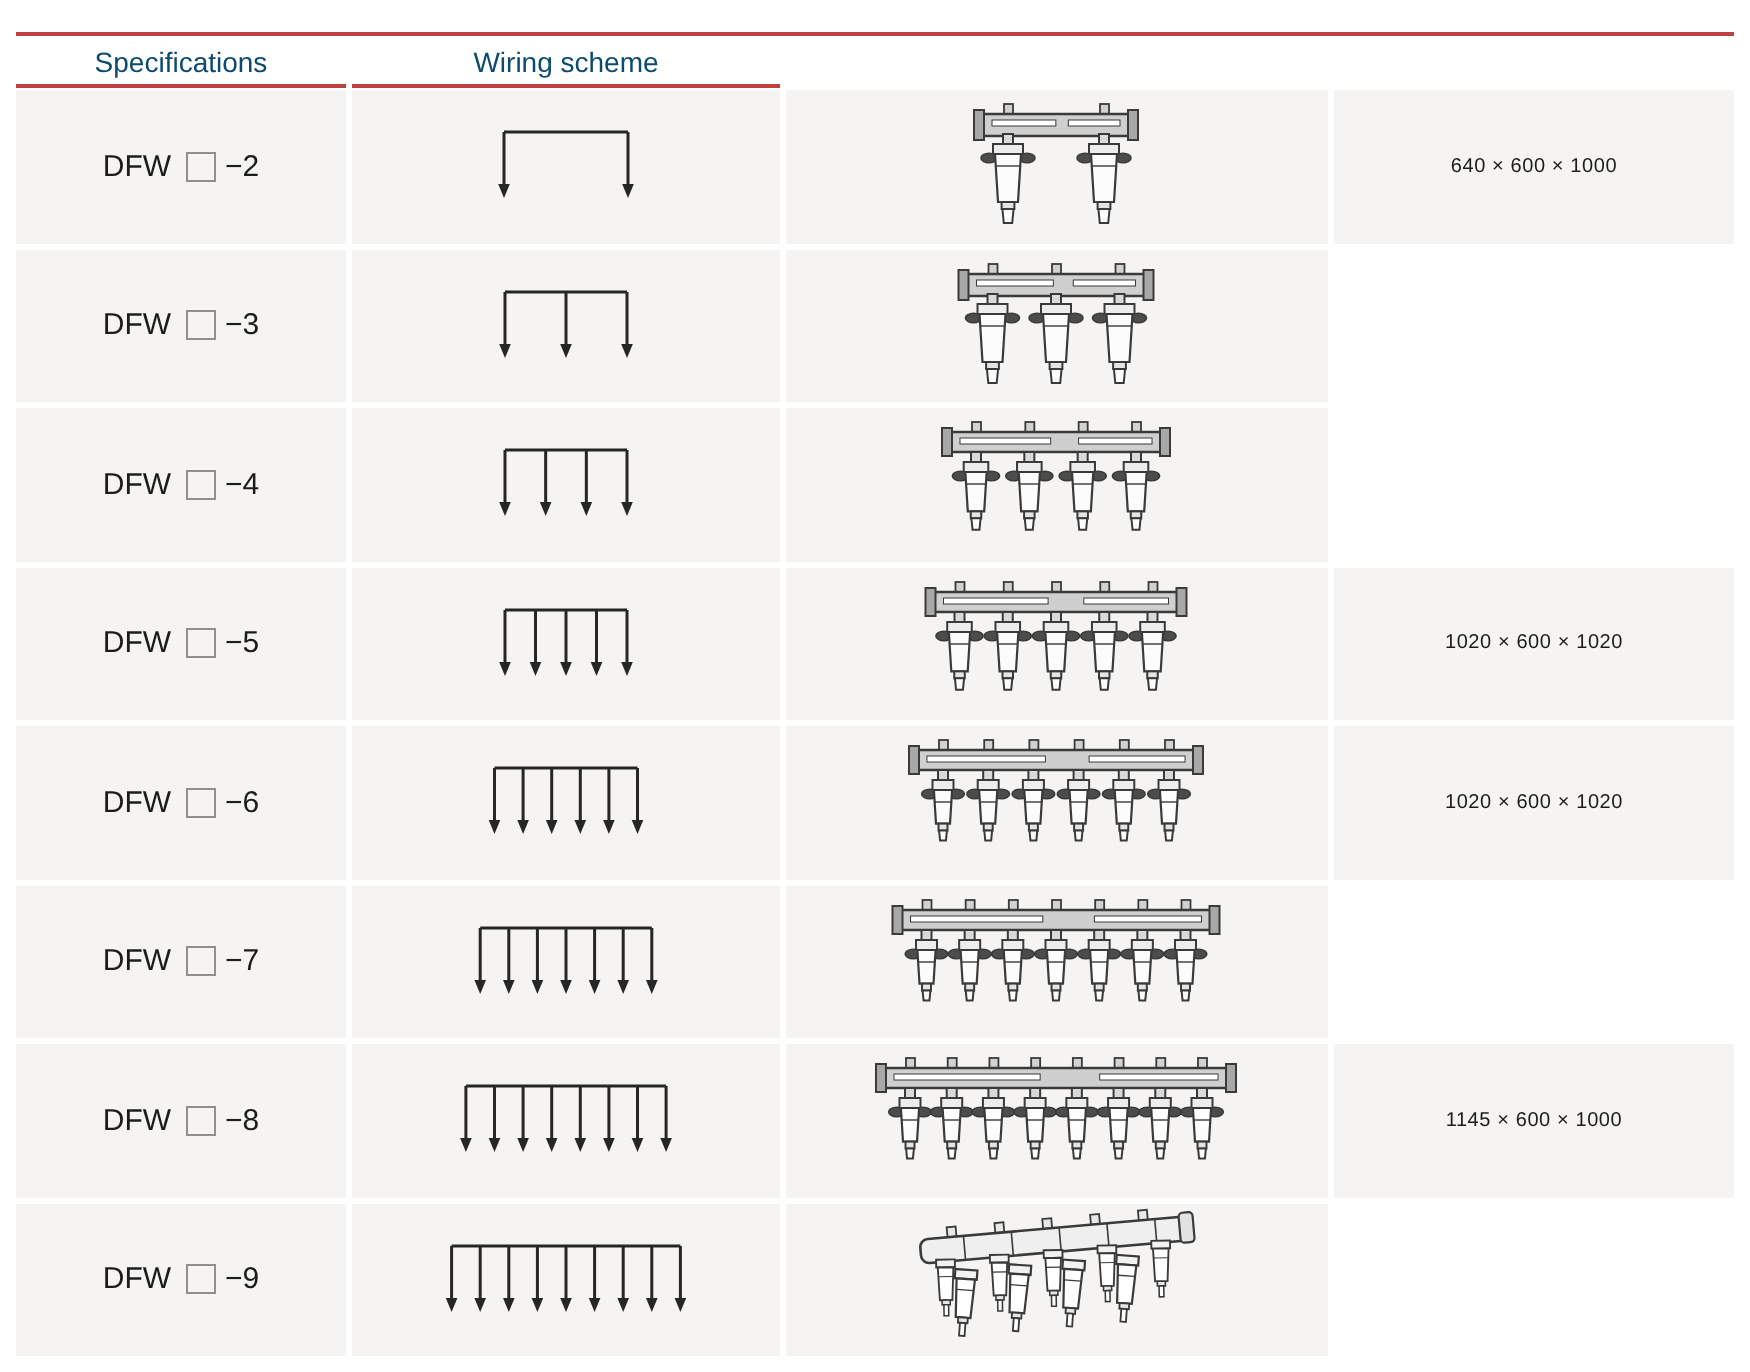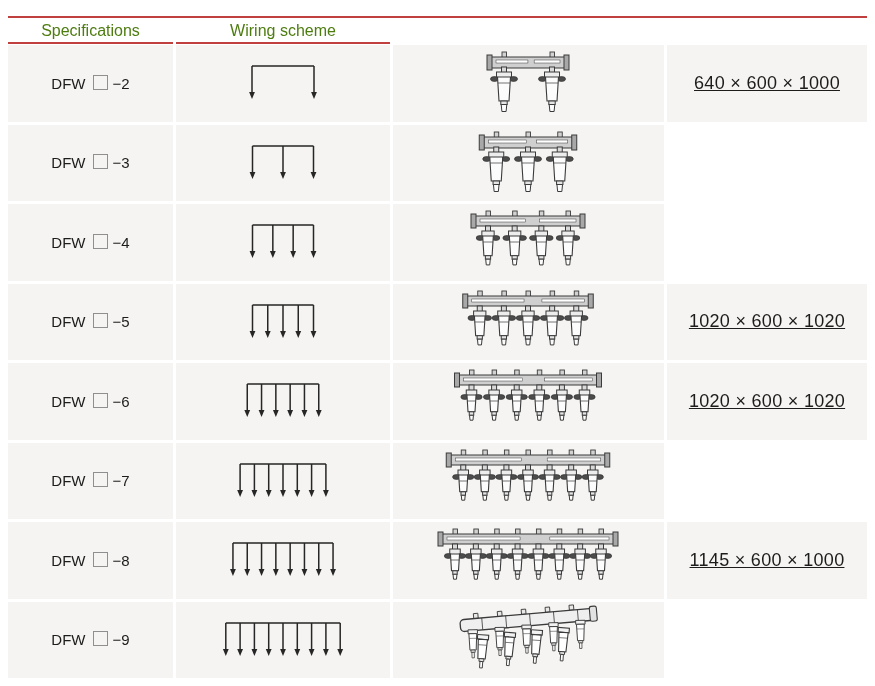--- a/index.html
+++ b/index.html
@@ -3,28 +3,28 @@
 <meta charset="utf-8">
 <style>
   html,body{margin:0;padding:0;background:#ffffff;}
   body{width:875px;height:686px;position:relative;overflow:hidden;
        font-family:"Liberation Sans",sans-serif;
        --red:#c04040; --cell-bg:#f5f4f2; --ink:#1c1c1c; --line:#3a3a3a;}
   .table{position:absolute;left:8px;top:16px;width:859px;}
   .top-rule{height:2px;background:var(--red);margin-bottom:1px;}
   .header-row,.row{display:grid;grid-template-columns:165px 214px 271px 200px;column-gap:3px;}
   .hcell{height:23px;display:flex;align-items:center;justify-content:center;
-         font-size:16px;color:#4d7c0f;border-bottom:2px solid var(--red);background:#fff;}
+         font-size:14px;color:#0c4a6e;border-bottom:2px solid var(--red);background:#fff;}
   .tbody{margin-top:1px;display:flex;flex-direction:column;gap:3px;}
   .row{height:76.5px;}
   .cell{background:var(--cell-bg);display:flex;align-items:center;justify-content:center;overflow:hidden;}
-  .spec{font-size:15px;color:var(--ink);display:flex;}
+  .spec{font-size:15px;color:var(--ink);display:flex;align-items:center;}
   .spec .box{display:inline-block;width:13px;height:13px;border:1px solid #8f8f8f;
              margin:0 5px 0 7px;background:transparent;}
-  .dims{font-size:18px;color:var(--ink);letter-spacing:.3px;white-space:nowrap;text-decoration:underline;}
+  .dims{font-size:10px;color:var(--ink);letter-spacing:.3px;white-space:nowrap;}
   svg{display:block;}
 </style>
 </head>
 <body style="--red: #c04040; --cell-bg: #f5f4f2; --ink: #1c1c1c; --line: #3a3a3a;">
 
 <div class="table">
   <div class="top-rule"></div>
   <div class="header-row">
     <div class="hcell">Specifications</div>
     <div class="hcell">Wiring scheme</div>

